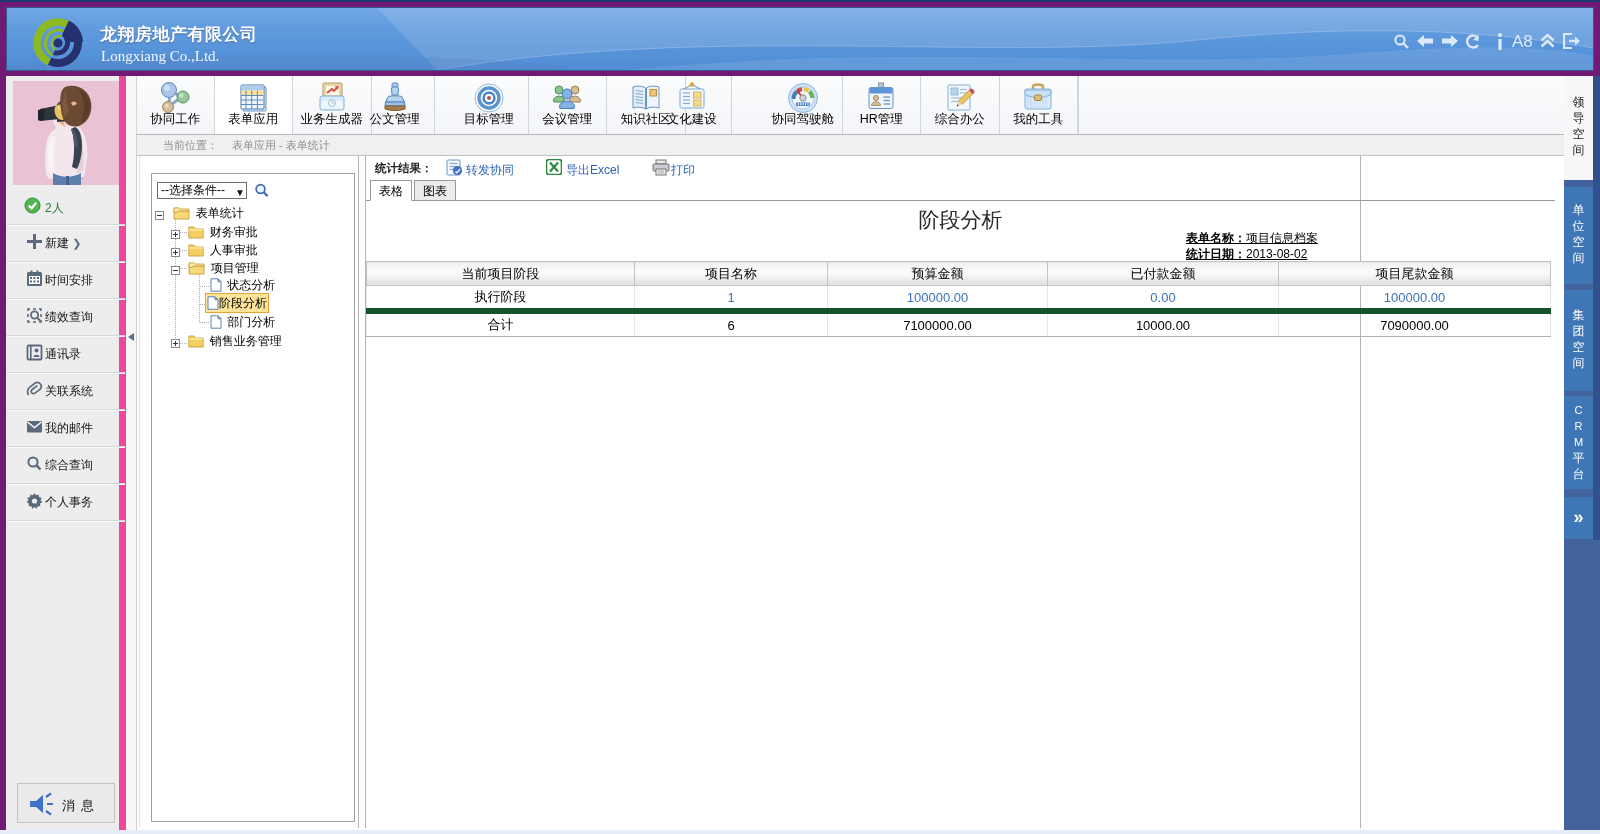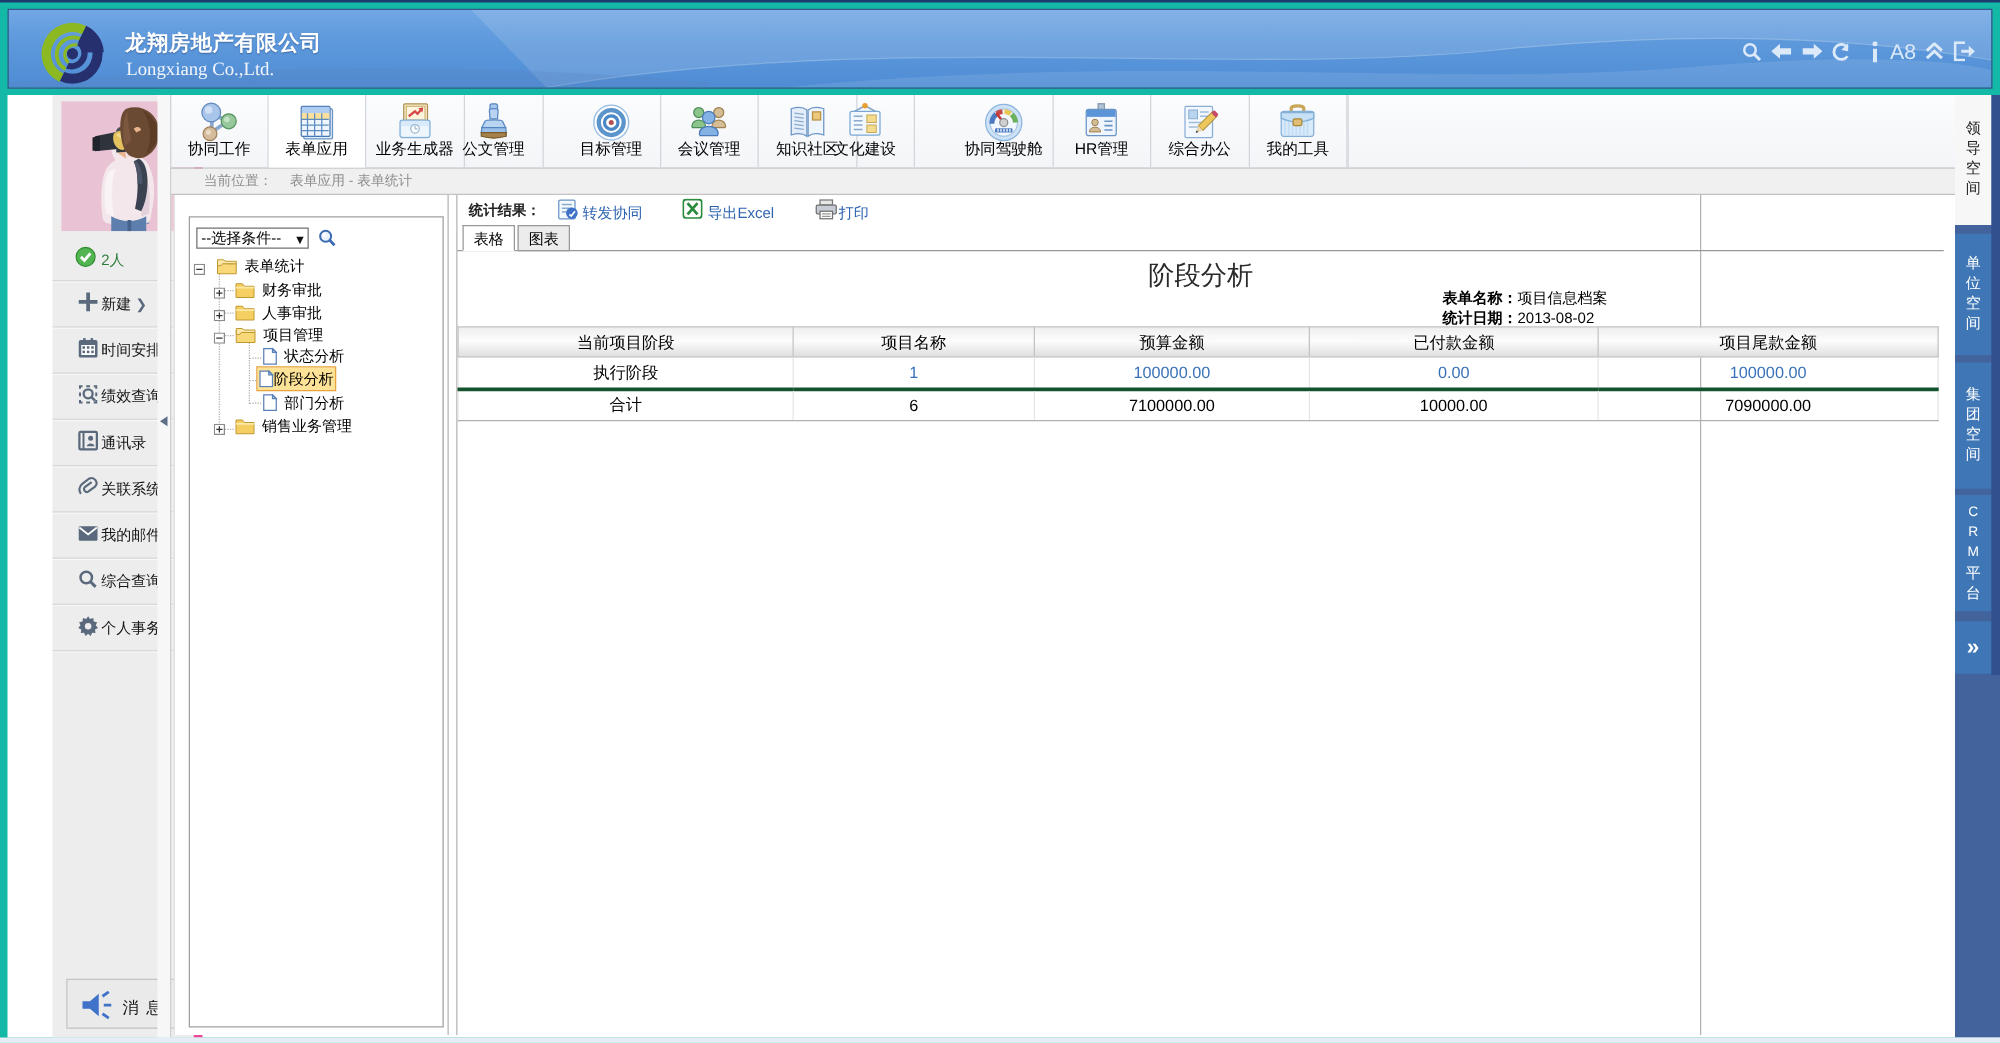--- a/index.html
+++ b/index.html
@@ -1,27 +1,27 @@
 <!DOCTYPE html>
 <html><head>
 <meta charset="utf-8">
 <style>
 * { margin:0; padding:0; box-sizing:border-box; }
 body { font-family:"Liberation Sans",sans-serif; }
-#page { position:relative; width:1600px; height:834px; background:#14b8a6; overflow:hidden; }
+#page { position:relative; width:1600px; height:834px; background:#701a75; overflow:hidden; }
 #topnavy { position:absolute; left:0; top:0; width:1600px; height:2px; background:#1d3a6d; }
 #header { position:absolute; left:6px; top:7px; width:1588px; height:64px; background:linear-gradient(180deg,#71a7e4 0%,#5e99dc 40%,#4f8cd4 100%); border:1px solid #37568a; overflow:hidden; }
 #header .title { position:absolute; left:93px; top:15px; color:#fff; font-size:17px; font-weight:bold; letter-spacing:0.5px; text-shadow:0 1px 1px rgba(30,60,110,0.5); }
 #header .subtitle { position:absolute; left:94px; top:40px; color:#f2f6fc; font-size:15px; font-family:"Liberation Serif",serif; }
 #hicons { position:absolute; right:0; top:0; }
 #hicons svg { position:absolute; }
 #main { position:absolute; left:6px; top:76px; width:1594px; height:754px; background:#fff; }
 #botstrip { position:absolute; left:0; top:830px; width:1600px; height:4px; background:#e7edf6; }
 
-#sidebar { position:absolute; left:0; top:0; width:120px; height:754px; background:#ededed; border-right:7px solid #ec4899;margin-left:36px; }
+#sidebar { position:absolute; left:0; top:0; width:120px; height:754px; background:#ededed; border-right:7px solid #ec4899; }
 #avatar { position:absolute; left:7px; top:5px; width:106px; height:104px; }
 .srow { position:absolute; left:0; width:119px; height:37px; }
 .srow .sep { position:absolute; left:0; top:0; width:119px; height:1px; background:#d8d8d8; box-shadow:0 1px 0 #f8f8f8; }
 .srow .ic { position:absolute; left:20px; top:9px; width:17px; height:17px; }
 .srow .lb { position:absolute; left:39px; top:11px; font-size:12px; color:#141414; white-space:nowrap; }
 #msgbox { position:absolute; left:11px; top:707px; width:98px; height:40px; border:1px solid #c3c3c3; background:#eaeaea; }
 #msgbox svg { position:absolute; left:11px; top:8px; }
 #msgbox .mt { position:absolute; left:44px; top:13px; font-size:13px; color:#111; letter-spacing:6px; }
 #collapse { position:absolute; left:120px; top:0; width:11px; height:754px; background:#f7f7f7; border-right:1px solid #cfcfcf; }
 #collapse .arr { position:absolute; left:2px; top:257px; width:0; height:0; border-top:4px solid transparent; border-bottom:4px solid transparent; border-right:6px solid #5c6f85; }
@@ -45,27 +45,27 @@
 
 #mainpanel { position:absolute; left:359px; top:80px; width:996px; height:672px; background:#fff; border-left:1px solid #b4b4b4; border-right:1px solid #b4b4b4; }
 #resultbar { position:absolute; left:0; top:0; width:1189px; height:23px; }
 #resultbar .cap { position:absolute; left:9px; top:5px; font-size:11.5px; font-weight:bold; color:#222; }
 .alink { position:absolute; top:6px; font-size:12px; color:#2e64b1; }
 .aic { position:absolute; top:3px; }
 #tabsrow { position:absolute; left:0; top:23px; width:1189px; height:22px; border-bottom:1px solid #989898; }
 .tab { position:absolute; top:1px; height:21px; line-height:20px; text-align:center; font-size:12px; color:#000; border:1px solid #989898; background:#ececec; }
 .tab.on { background:#fff; border-bottom:1px solid #fff; }
 #rpttitle { position:absolute; left:0; top:50px; width:1189px; text-align:center; font-size:21px; color:#2a2a2a; letter-spacing:0px; }
-.info { position:absolute; left:788px; font-size:12px; color:#000; }
+.info { position:absolute; left:820px; font-size:12px; color:#000;text-decoration:underline; }
 .info b { font-weight:bold; }
 
 #rtable { position:absolute; left:0px; top:105px; width:1184px; border-collapse:collapse; table-layout:fixed; }
 #rtable th { height:24px; background:linear-gradient(180deg,#f0f0f0 0%,#fcfcfc 45%,#dedede 100%); border:1px solid #c3c3c3; font-size:13px; font-weight:normal; color:#000; }
 #rtable td { height:25.6px; text-align:center; font-size:13px; color:#3a72b8; border-bottom:1px solid #e2e2e2; border-left:1px solid #e6e6e6; border-right:1px solid #e6e6e6; }
-#rtable tr.total td { color:#000; border-top:3px solid #14532d; border-bottom:1px solid #b0b0b0; }
+#rtable tr.total td { color:#000; border-top:6px solid #14532d; border-bottom:1px solid #b0b0b0; }
 #rtable td:first-child { color:#000; }
 
 #rtabs { position:absolute; left:1558px; top:0; width:36px; height:754px; background:#42639b; }
 #rstrip { position:absolute; left:29px; top:0; width:7px; height:464px; background:#32508e; }
 .rtab { position:absolute; left:0; width:29px; background:#3f76b6; color:#fff; text-align:center; font-size:12px; }
 .rtab div { height:16px; line-height:16px; }
 .rtab.active { background:#f7f7f7; color:#222; }
 </style>
 </head>
 <body>

